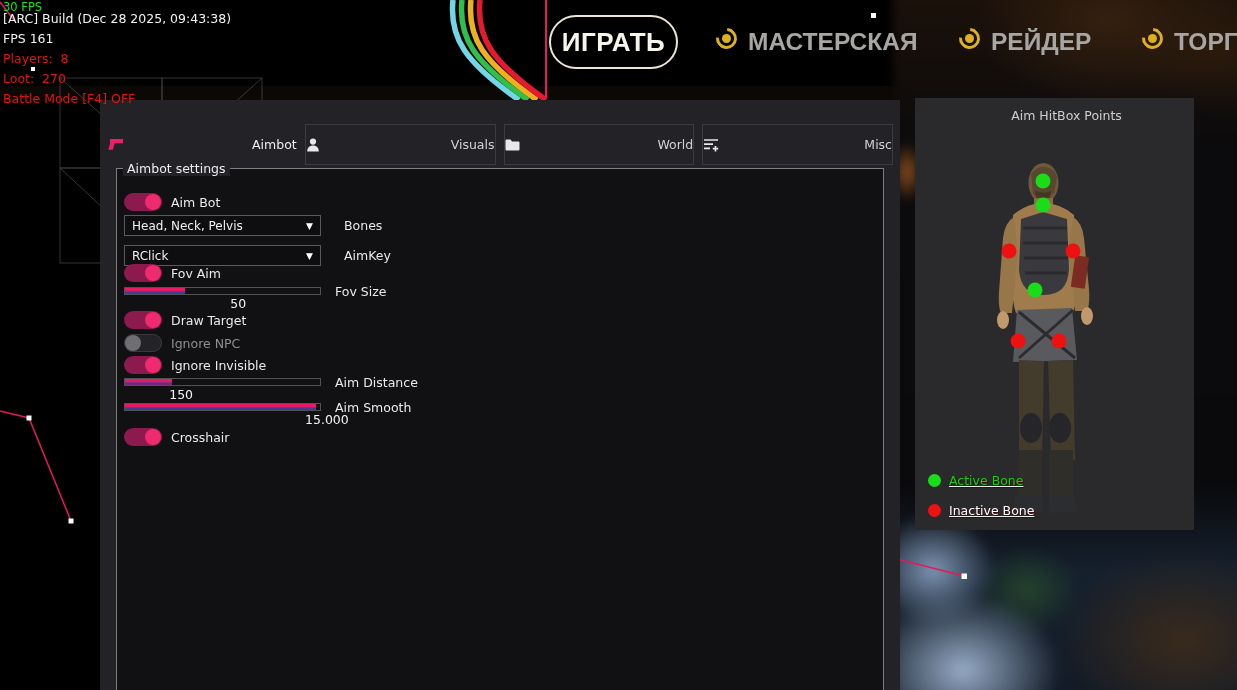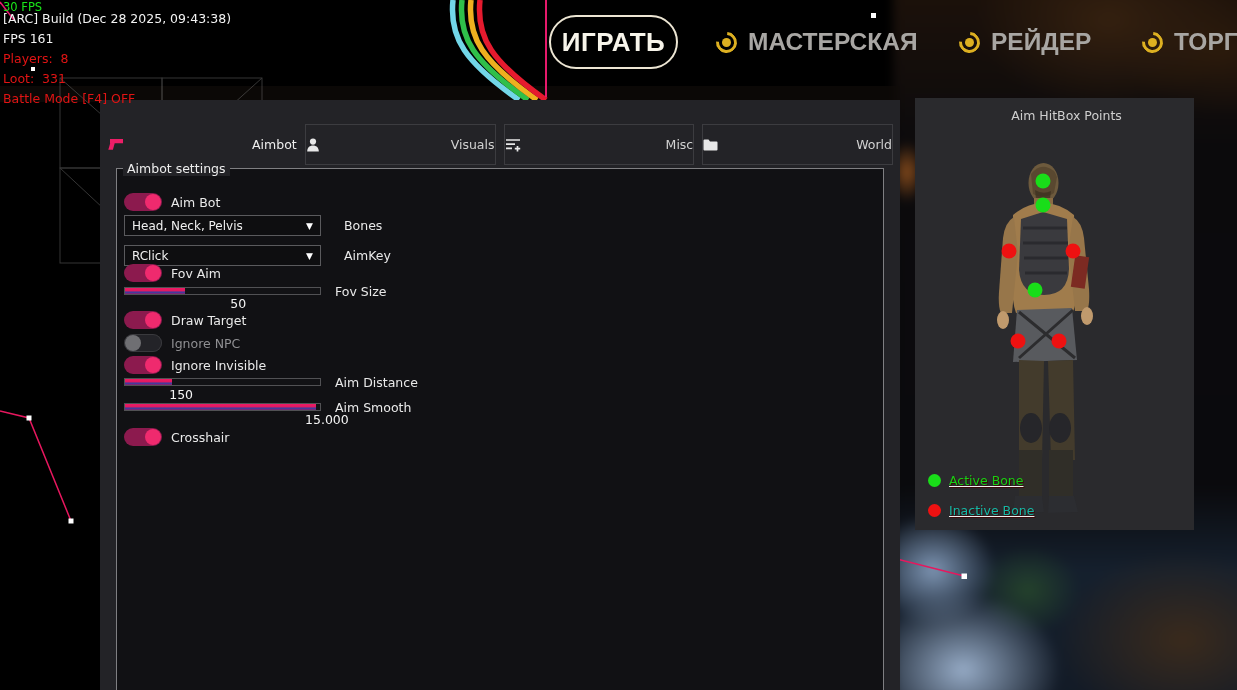--- a/index.html
+++ b/index.html
@@ -41,21 +41,21 @@
 
   
   .nav { position:absolute; left:0; top:0; width:100%; height:90px; z-index:2;
          font-family:"Liberation Sans", sans-serif; }
   .play-btn {
     position:absolute; left:549px; top:15px; width:129px; height:54px;
     border:2.5px solid #ece5d3; border-radius:28px;
     display:flex; align-items:center; justify-content:center;
     color:#f7f4ea; font-size:26px; font-weight:bold; letter-spacing:.5px;
   }
-  .nav-item { position:absolute; top:28px; display:flex; align-items:center; gap:11px;
+  .nav-item { position:absolute; top:28px; display:flex; gap:11px;
               color:#a8a6a3; font-size:24.5px; font-weight:bold; white-space:nowrap; }
   .coin { position:relative; width:21px; height:21px; flex:0 0 21px; }
   .coin::before { content:''; position:absolute; inset:0; border-radius:50%;
                   border:3px solid #ddb021; border-top-color:rgba(0,0,0,0); transform:rotate(-40deg); }
   .coin::after  { content:''; position:absolute; left:6px; top:6px; width:9px; height:9px;
                   border-radius:50%; background:#ddb021; }
 
   
   .menu { position:absolute; left:100px; top:100px; width:800px; height:590px;
           background:#232327; z-index:3; }
@@ -107,21 +107,21 @@
   .hb-dot { position:absolute; width:15px; height:15px; border-radius:50%;
             transform:translate(-50%,-50%); }
   .hb-dot.active { background:#19dd19; }
   .hb-dot.inactive { background:#ee1111; }
   .hb-legend-row { position:absolute; left:13px; display:flex; align-items:center; gap:8px;text-decoration:underline; }
   .lg-dot { width:13px; height:13px; border-radius:50%; }
   .lg-dot.active { background:#19dd19; }
   .lg-dot.inactive { background:#ee1111; }
   .lg-label { font-size:12.5px; text-shadow:1px 1px 0 #3d0b0b; }
   .lg-label.active { color:#15cf15; }
-  .lg-label.inactive { color:#14b8a6; }
+  .lg-label.inactive { color:#ffffff; }
 </style>
 </head>
 <body>
 
 <div class="bg-right"></div>
 <div class="bg-floor"></div>
 
 <svg class="wireframe" width="215" height="200">
   <g stroke="#777" stroke-width="1" fill="none">
     <rect x="5" y="8" width="102" height="90"></rect>
@@ -159,21 +159,21 @@
 </svg>
 
 <div class="dot-white" style="left:871px;top:13px;width:5px;height:5px;"></div>
 <div class="dot-white" style="left:31px;top:67px;width:4px;height:4px;"></div>
 
 <div class="hud">
   <div class="fps-counter">30 FPS</div>
   <div class="w">[ARC] Build (Dec 28 2025, 09:43:38)</div>
   <div class="w">FPS 161</div>
   <div class="r">Players:  8</div>
-  <div class="r">Loot:  331</div>
+  <div class="r">Loot:  270</div>
   <div class="r">Battle Mode [F4] OFF</div>
 </div>
 
 <div class="nav">
   <div class="play-btn">ИГРАТЬ</div>
   <div class="nav-item" style="left:716px;">
     <span class="coin"></span>
     <span>МАСТЕРСКАЯ</span>
   </div>
   <div class="nav-item" style="left:959px;">
@@ -201,33 +201,33 @@
       <span class="t-icon">
         <svg width="14" height="14" viewBox="0 0 14 14" fill="#e8e8e8">
             <circle cx="7" cy="3.6" r="3.1"></circle>
             <path d="M1.2,13.5 c0,-4 2.6,-6 5.8,-6 c3.2,0 5.8,2 5.8,6 z"></path>
           </svg>
       </span>
       <span class="tab-label">Visuals</span>
     </div>
     <div class="tab">
       <span class="t-icon">
+        <svg width="15" height="12" viewBox="0 0 15 12">
+            <path d="M0.5,1.5 q0,-1 1,-1 h4 l1.5,2 h6.5 q1,0 1,1 v7 q0,1 -1,1 h-12 q-1,0 -1,-1 z" fill="#e8e8e8"></path>
+          </svg>
+      </span>
+      <span class="tab-label">World</span>
+    </div>
+    <div class="tab">
+      <span class="t-icon">
         <svg width="16" height="14" viewBox="0 0 16 14" stroke="#e8e8e8" stroke-width="1.7" fill="none">
             <path d="M1,2 h14 M1,6.2 h9 M1,10.4 h6 M12.5,8 v5.4 M9.8,10.7 h5.4"></path>
           </svg>
       </span>
       <span class="tab-label">Misc</span>
-    </div>
-    <div class="tab">
-      <span class="t-icon">
-        <svg width="15" height="12" viewBox="0 0 15 12">
-            <path d="M0.5,1.5 q0,-1 1,-1 h4 l1.5,2 h6.5 q1,0 1,1 v7 q0,1 -1,1 h-12 q-1,0 -1,-1 z" fill="#e8e8e8"></path>
-          </svg>
-      </span>
-      <span class="tab-label">World</span>
     </div>
   </div>
 
   <div class="fieldset">
     <span class="legend">Aimbot settings</span>
 
     <div class="row" style="top:24px;">
       <span class="toggle"></span>
       <span class="t-label">Aim Bot</span>
     </div>

